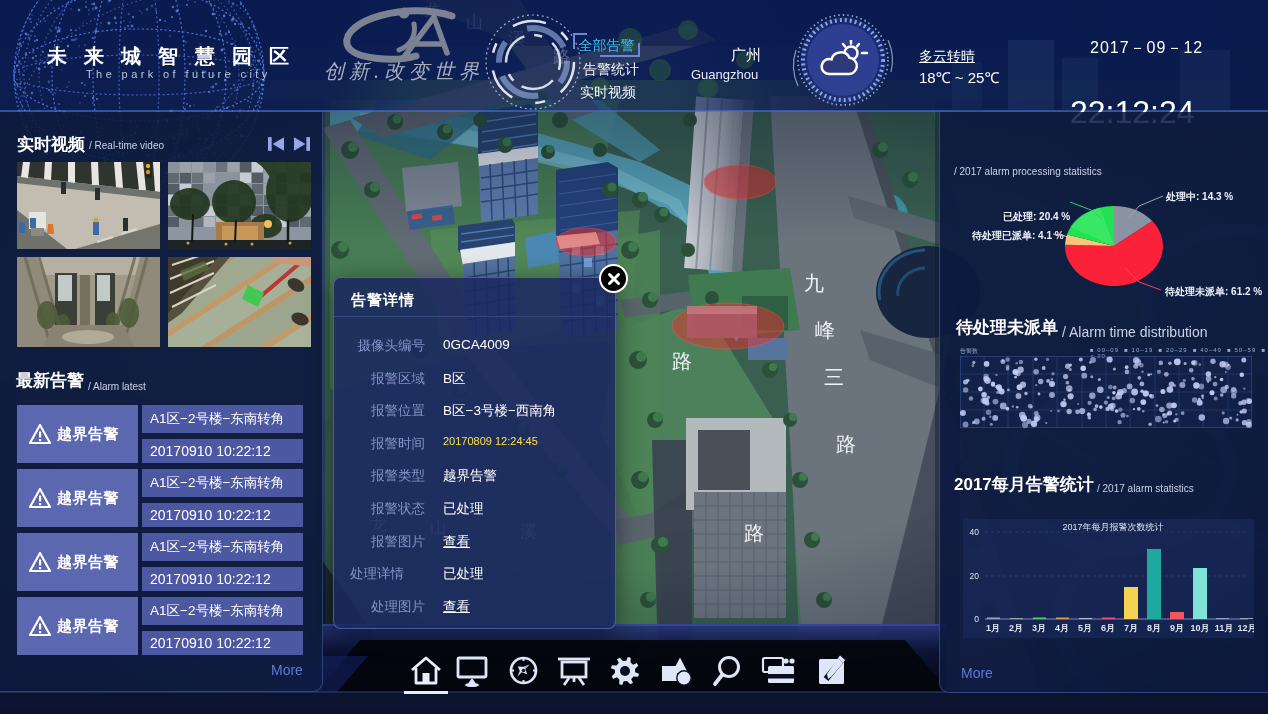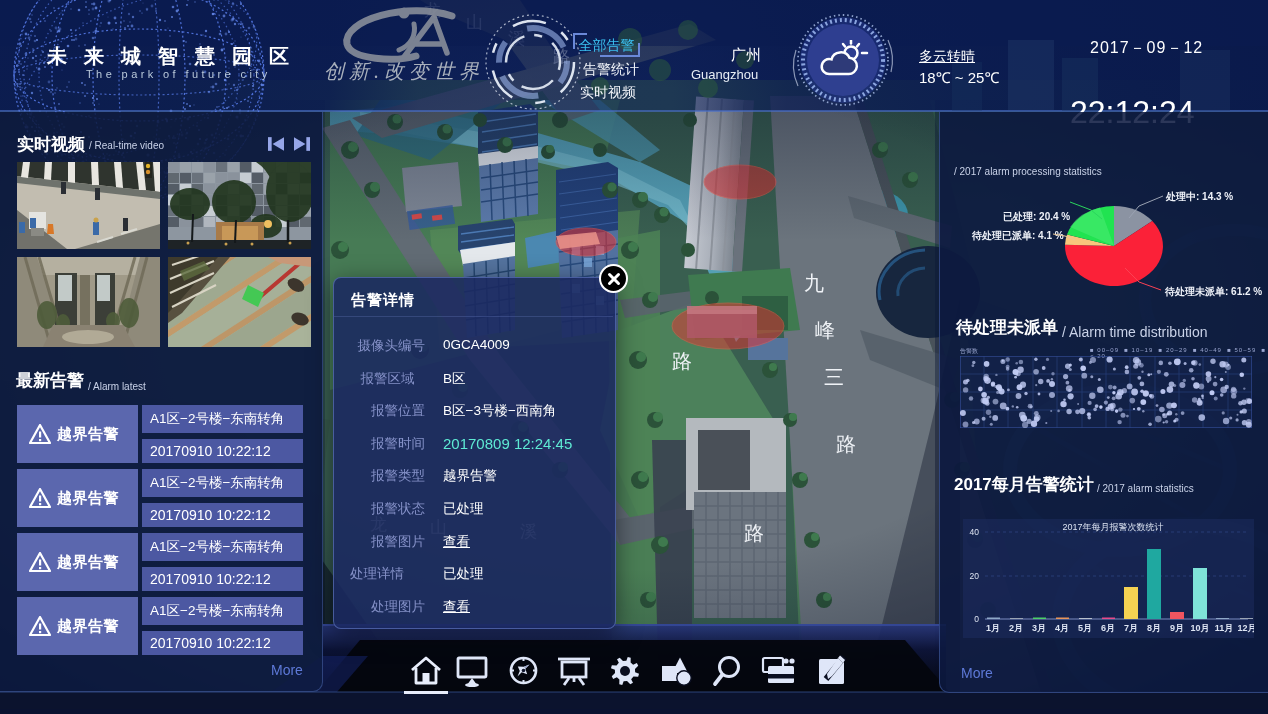--- a/index.html
+++ b/index.html
@@ -1093,28 +1093,28 @@
 <svg class="abs" style="left:606.5px;top:271.5px" width="14" height="14" viewBox="0 0 14 14">
       <g stroke="#fff" stroke-width="3" stroke-linecap="round">
         <line x1="2.5" y1="2.5" x2="11.5" y2="11.5"></line>
         <line x1="11.5" y1="2.5" x2="2.5" y2="11.5"></line>
       </g>
     </svg>
 
 <div class="abs" style="left:350px;top:337px;width:75px;text-align:right;color:#8591c8;font-size:13.5px;">摄像头编号</div>
 <div class="abs" style="left:443px;top:337px;color:#fff;font-size:13.5px;">0GCA4009</div>
 
-<div class="abs" style="left:350px;top:369.6px;width:75px;text-align:center;color:#8591c8;font-size:13.5px;">报警区域</div>
+<div class="abs" style="left:350px;top:369.6px;width:75px;text-align:right;color:#8591c8;font-size:13.5px;">报警区域</div>
 <div class="abs" style="left:443px;top:369.6px;color:#fff;font-size:13.5px;">B区</div>
 
 <div class="abs" style="left:350px;top:402.20000000000005px;width:75px;text-align:right;color:#8591c8;font-size:13.5px;">报警位置</div>
 <div class="abs" style="left:443px;top:402.20000000000005px;color:#fff;font-size:13.5px;">B区−3号楼−西南角</div>
 
 <div class="abs" style="left:350px;top:434.80000000000007px;width:75px;text-align:right;color:#8591c8;font-size:13.5px;">报警时间</div>
-<div class="abs" style="left:443px;top:434.80000000000007px;color:#5eead4;font-size:15px;">20170809 12:24:45</div>
+<div class="abs" style="left:443px;top:434.80000000000007px;color:#fde047;font-size:11px;">20170809 12:24:45</div>
 
 <div class="abs" style="left:350px;top:467.4000000000001px;width:75px;text-align:right;color:#8591c8;font-size:13.5px;">报警类型</div>
 <div class="abs" style="left:443px;top:467.4000000000001px;color:#fff;font-size:13.5px;">越界告警</div>
 
 <div class="abs" style="left:350px;top:500.0000000000001px;width:75px;text-align:right;color:#8591c8;font-size:13.5px;">报警状态</div>
 <div class="abs" style="left:443px;top:500.0000000000001px;color:#fff;font-size:13.5px;">已处理</div>
 
 <div class="abs" style="left:350px;top:532.6000000000001px;width:75px;text-align:right;color:#8591c8;font-size:13.5px;">报警图片</div>
 <div class="abs" style="left:443px;top:532.6000000000001px;color:#fff;font-size:13.5px;text-decoration:underline;">查看</div>
 

